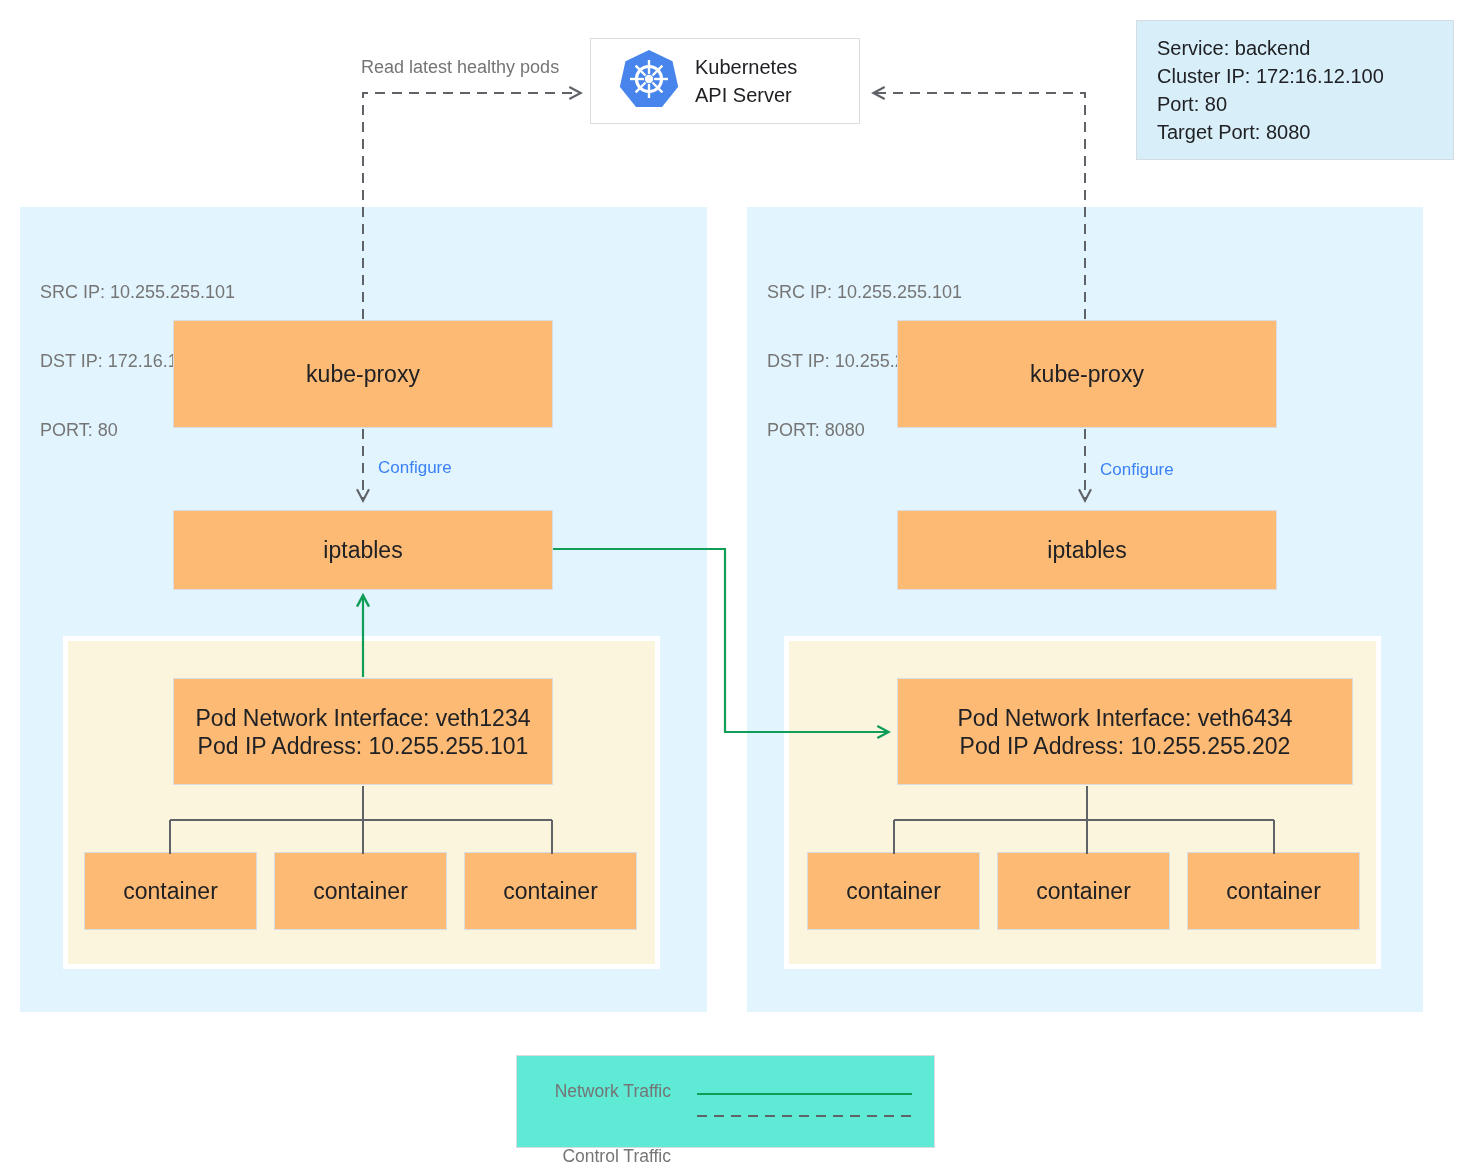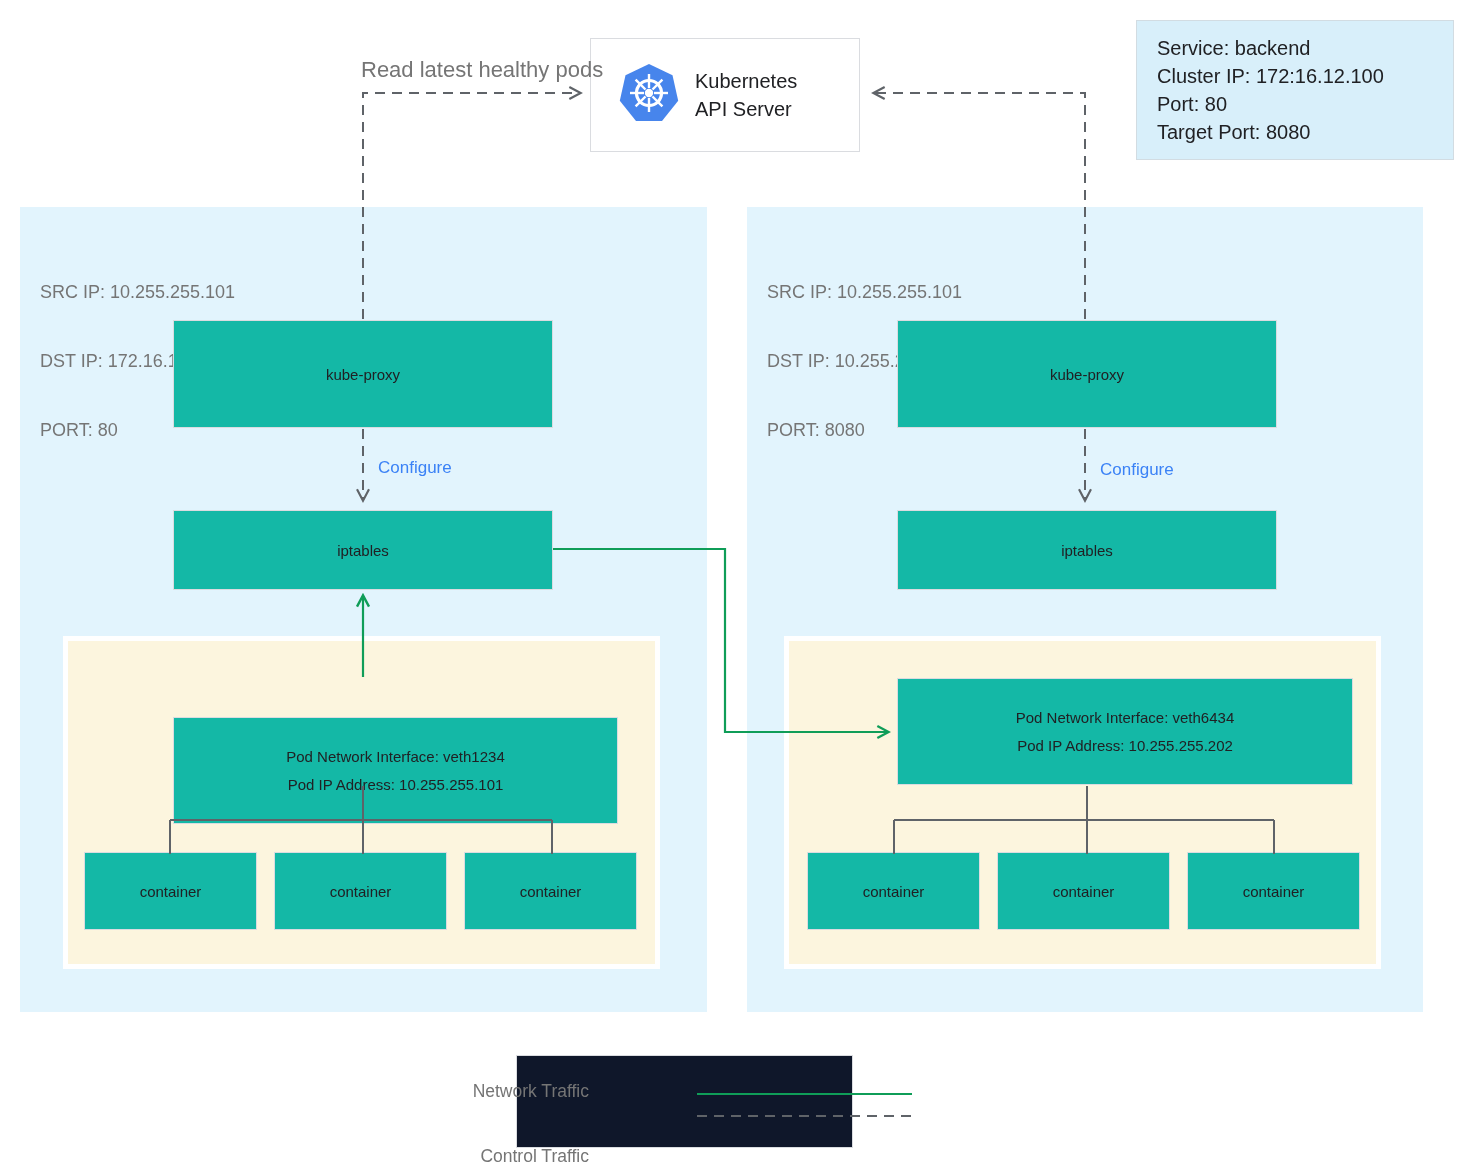--- a/index.html
+++ b/index.html
@@ -8,49 +8,49 @@
     font-family:"Liberation Sans", sans-serif;
     background:#ffffff;overflow:hidden;
   }
   .panel{
     position:absolute;background:#E2F4FD;
   }
   .pod{
     position:absolute;background:#FCF5DE;border:5px solid #ffffff;box-sizing:border-box;
   }
   .wbox{
-    position:absolute;background:#14b8a6;border:1.5px solid #DADCE0;box-sizing:border-box;
+    position:absolute;background:#fdba74;border:1.5px solid #DADCE0;box-sizing:border-box;
     display:flex;align-items:center;justify-content:center;text-align:center;
-    color:#202124;font-size:15px;z-index:4;
+    color:#202124;font-size:23px;z-index:4;
   }
   .wbox .two-line{line-height:28px;}
   .hdr{
     position:absolute;color:#757575;font-size:18px;line-height:23px;z-index:3;white-space:pre;
   }
   .small-label{
     position:absolute;color:#3b82f6;font-size:17px;z-index:6;white-space:nowrap;
   }
   .read-label{
-    position:absolute;color:#757575;font-size:22px;z-index:6;white-space:nowrap;
+    position:absolute;color:#757575;font-size:18px;z-index:6;white-space:nowrap;
   }
   .service{
     position:absolute;left:1136px;top:20px;width:318px;height:140px;
     background:#D8EFFA;border:1px solid #D2DCE2;box-sizing:border-box;
     padding:13px 4px 0 20px;font-size:20px;line-height:28px;color:#202124;z-index:4;
   }
   .api{
-    position:absolute;left:590px;top:38px;width:270px;height:114px;
+    position:absolute;left:590px;top:38px;width:270px;height:86px;
     background:#ffffff;border:1.5px solid #DADCE0;box-sizing:border-box;
     display:flex;align-items:center;z-index:4;
   }
   .api .logo{margin-left:26px;flex:0 0 auto;display:flex;}
   .api .api-text{margin-left:14px;font-size:20px;line-height:28px;color:#202124;}
   .legend{
-    position:absolute;left:516px;top:1055px;width:337px;height:93px;
-    background:#0f172a;border:1.5px solid #DADCE0;box-sizing:border-box;z-index:4;
+    position:absolute;left:516px;top:1055px;width:419px;height:93px;
+    background:#5eead4;border:1.5px solid #DADCE0;box-sizing:border-box;z-index:4;
   }
   .legend .lg-label{
     position:absolute;right:263px;color:#757575;font-size:17.5px;white-space:nowrap;
   }
   svg.connectors{
     position:absolute;left:0;top:0;z-index:5;pointer-events:none;
   }
   .dashline{stroke:#5F6368;stroke-width:2;fill:none;stroke-dasharray:10 7;}
   .solidline{stroke:#5F6368;stroke-width:2;fill:none;}
   .greenline{stroke:#0F9D58;stroke-width:2.2;fill:none;}
@@ -76,21 +76,21 @@
 
   <div class="pod" style="left:63px;top:636px;width:597px;height:333px;"></div>
   <div class="pod" style="left:784px;top:636px;width:597px;height:333px;"></div>
 
   <div class="wbox" style="left:173px;top:320px;width:380px;height:108px;">
     <span>kube-proxy</span>
   </div>
   <div class="wbox" style="left:173px;top:510px;width:380px;height:80px;">
     <span>iptables</span>
   </div>
-  <div class="wbox" style="left:173px;top:678px;width:445px;height:107px;margin-top:39px;">
+  <div class="wbox" style="left:173px;top:678px;width:380px;height:107px;">
     <div class="two-line">
       <div>Pod Network Interface: veth1234</div>
       <div>Pod IP Address: 10.255.255.101</div>
     </div>
   </div>
   <div class="wbox" style="left:84px;top:852px;width:173px;height:78px;">
     <span>container</span>
   </div>
   <div class="wbox" style="left:274px;top:852px;width:173px;height:78px;">
     <span>container</span>

